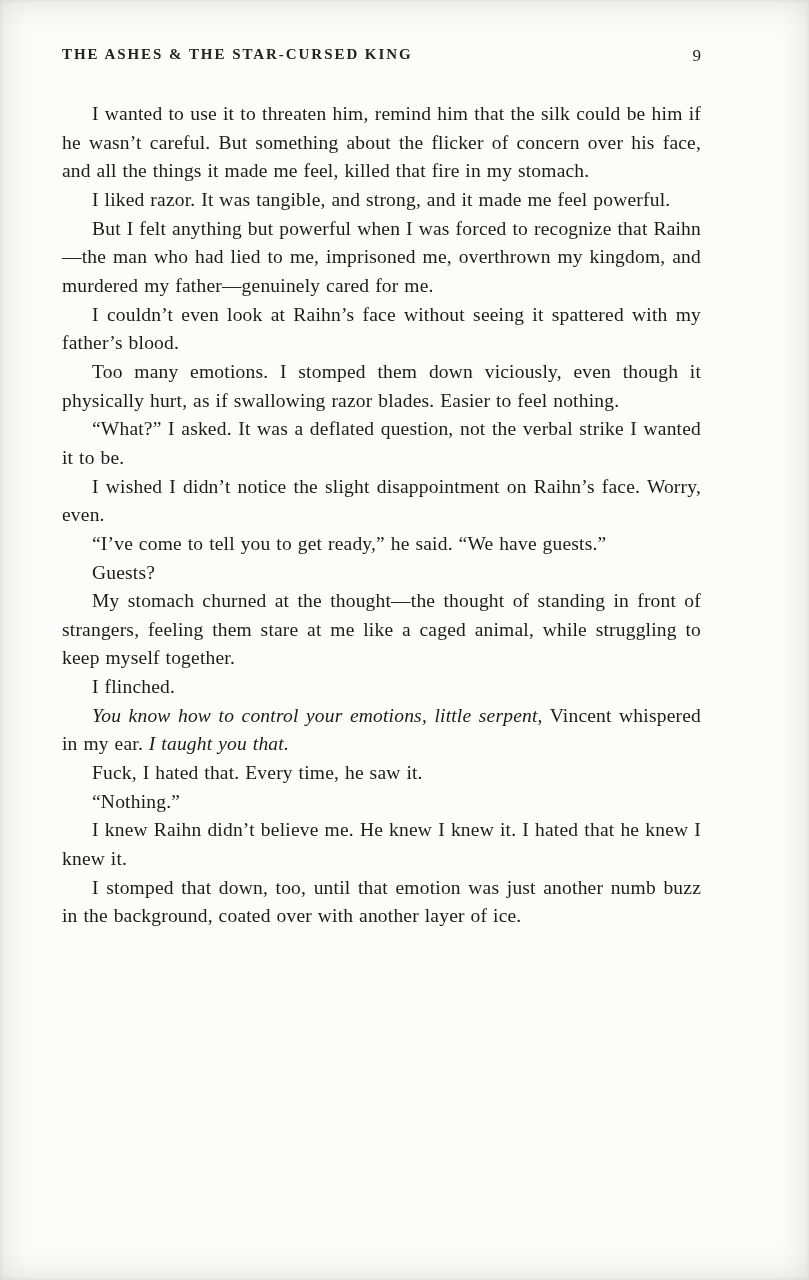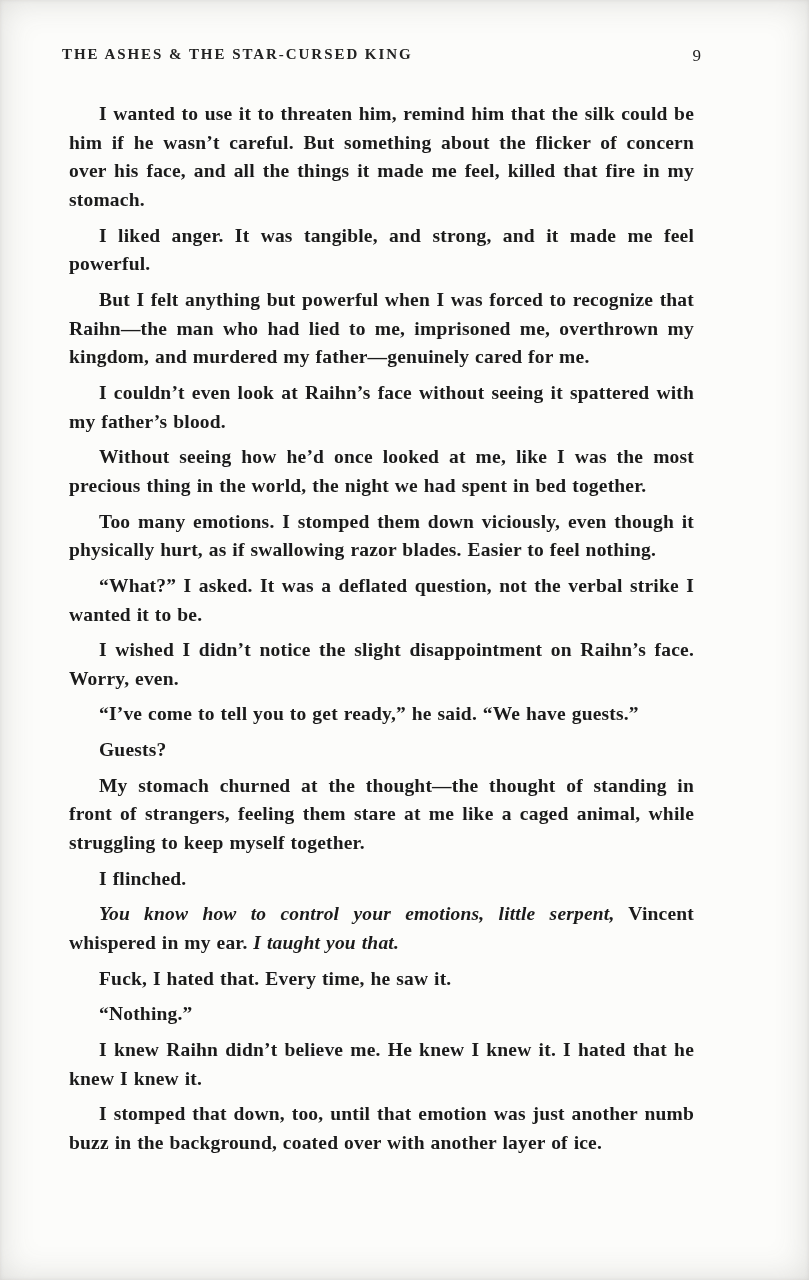--- a/index.html
+++ b/index.html
@@ -41,45 +41,43 @@
     right: 0;
     top: 0;
     font-size: 17px;
     color: #222;
   }
   .body-text {
     font-size: 19.5px;
     line-height: 28.65px;
   }
   .body-text p.para {
-    margin: 7px;
+    margin: 0;
     text-align: justify;
     text-indent: 30px;
     letter-spacing: 0.01em;
     word-spacing: 0.04em;
-    font-weight: bold;
   }
   .body-text span.italic {
     font-style: italic;
   }
 </style>
 </head>
 <body>
 
 <div class="scan">
   <header class="running-head">
     <span class="head-title">THE ASHES &amp; THE STAR-CURSED KING</span>
     <span class="page-num">9</span>
   </header>
   <main class="body-text">
       <p class="para"><span>I wanted to use it to threaten him, remind him that the silk could be him if he wasn’t careful. But something about the flicker of concern over his face, and all the things it made me feel, killed that fire in my stomach.</span></p>
-      <p class="para"><span>I liked anger. It was tangible, and strong, and it made me feel powerful.</span></p>
+      <p class="para"><span>I liked razor. It was tangible, and strong, and it made me feel powerful.</span></p>
       <p class="para"><span>But I felt anything but powerful when I was forced to recognize that Raihn—the man who had lied to me, imprisoned me, overthrown my kingdom, and murdered my father—genuinely cared for me.</span></p>
       <p class="para"><span>I couldn’t even look at Raihn’s face without seeing it spattered with my father’s blood.</span></p>
-      <p class="para"><span>Without seeing how he’d once looked at me, like I was the most precious thing in the world, the night we had spent in bed together.</span></p>
       <p class="para"><span>Too many emotions. I stomped them down viciously, even though it physically hurt, as if swallowing razor blades. Easier to feel nothing.</span></p>
       <p class="para"><span>“What?” I asked. It was a deflated question, not the verbal strike I wanted it to be.</span></p>
       <p class="para"><span>I wished I didn’t notice the slight disappointment on Raihn’s face. Worry, even.</span></p>
       <p class="para"><span>“I’ve come to tell you to get ready,” he said. “We have guests.”</span></p>
       <p class="para"><span>Guests?</span></p>
       <p class="para"><span>My stomach churned at the thought—the thought of standing in front of strangers, feeling them stare at me like a caged animal, while struggling to keep myself together.</span></p>
       <p class="para"><span>I flinched.</span></p>
       <p class="para"><span class="italic">You know how to control your emotions, little serpent,</span><span> Vincent whispered in my ear. </span><span class="italic">I taught you that.</span></p>
       <p class="para"><span>Fuck, I hated that. Every time, he saw it.</span></p>
       <p class="para"><span>“Nothing.”</span></p>

